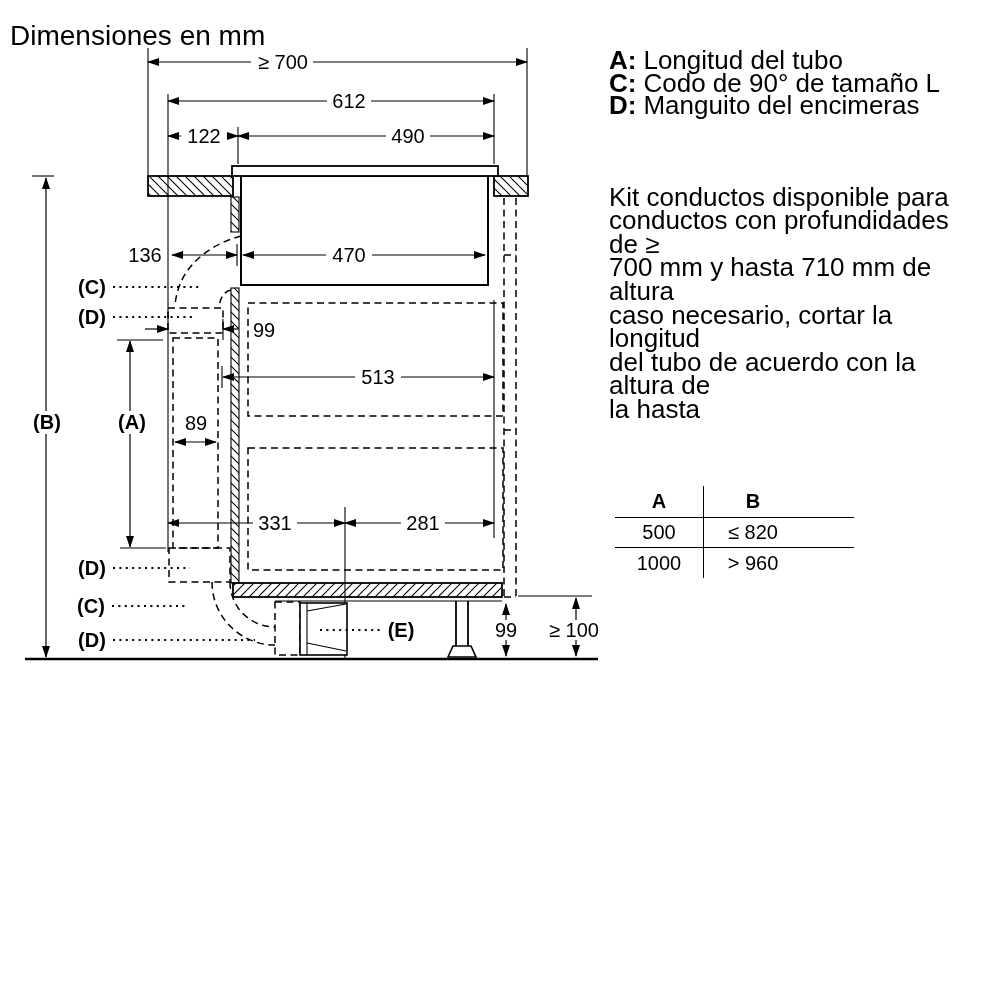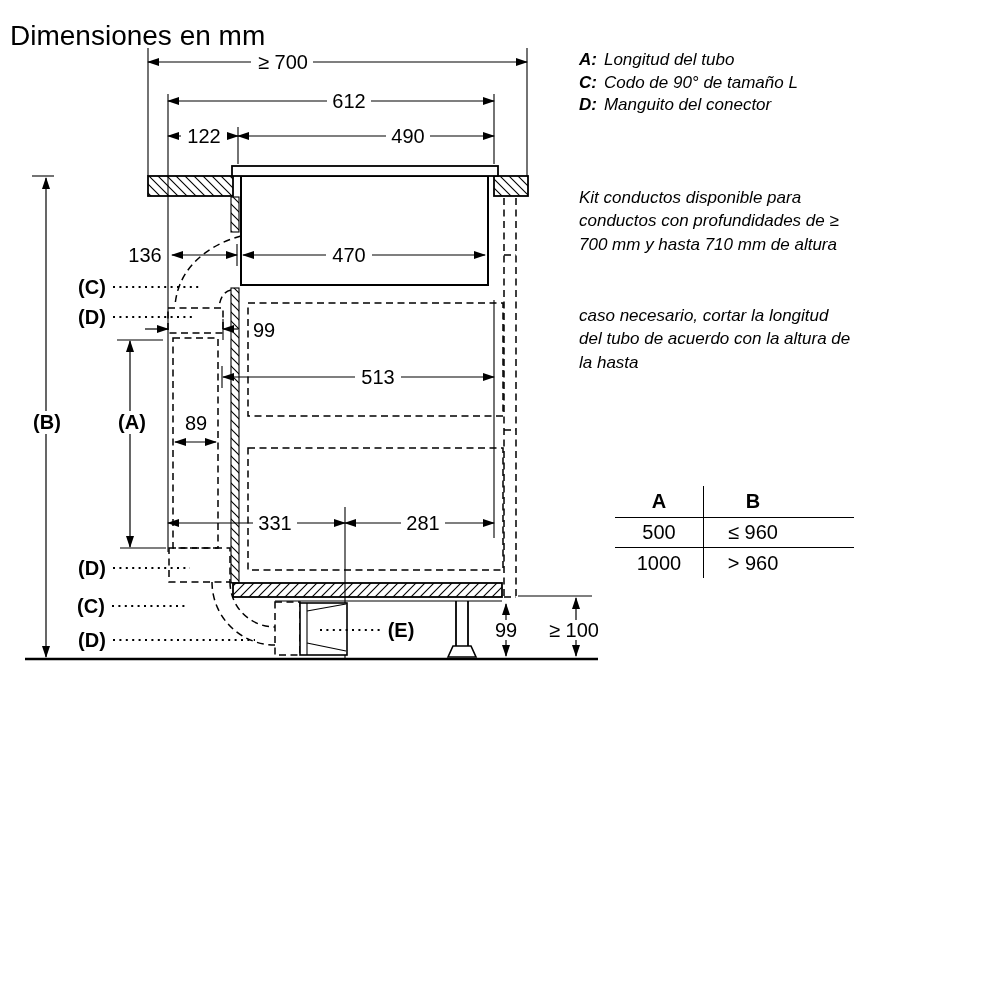--- a/index.html
+++ b/index.html
@@ -1,20 +1,20 @@
 <!DOCTYPE html>
 <html><head>
 <meta charset="utf-8">
 <style>
   html,body{margin:0;padding:0;background:#fff;width:1000px;height:1000px;
     font-family:"Liberation Sans", sans-serif; color:#000;}
   #stage{position:relative;width:1000px;height:1000px;overflow:hidden;background:#fff;}
   #drawing{position:absolute;left:0;top:0;}
   .page-title{position:absolute;left:10px;top:20px;font-size:28px;}
-  .right-col{position:absolute;left:579px;width:345px;font-size:17px;font-style:italic;}
+  .right-col{position:absolute;left:609px;width:345px;font-size:26px;}
   .legend{top:49px;line-height:22.6px;}
   .legend b{margin-right:7px;}
   .note1{top:186px;line-height:23.4px;}
   .note2{top:304px;line-height:23.4px;}
   .tbl{position:absolute;left:615px;top:486px;font-size:20px;}
   .trow{display:flex;}
   .trow .c1{width:88px;text-align:center;border-right:1.5px solid #000;}
   .trow .c2{width:150px;text-align:center;padding-right:52px;box-sizing:border-box;}
   .thead{height:31px;line-height:31px;border-bottom:1.2px solid #000;font-weight:bold;}
   .tr1{height:29px;line-height:29px;border-bottom:1.2px solid #000;justify-content:space-between;}
@@ -197,21 +197,21 @@
       <text class="marktxt" x="92" y="575">(D)</text>
       <text class="marktxt" x="91" y="613">(C)</text>
       <text class="marktxt" x="92" y="647">(D)</text>
       <text class="marktxt" x="401" y="637">(E)</text>
     </g>
   </svg>
 
   <div class="right-col legend">
     <div><b>A:</b><span>Longitud del tubo</span></div>
     <div><b>C:</b><span>Codo de 90° de tamaño L</span></div>
-    <div><b>D:</b><span>Manguito del conector</span></div>
+    <div><b>D:</b><span>Manguito del encimeras</span></div>
   </div>
 
   <div class="right-col note1">
     <div>Kit conductos disponible para</div>
     <div>conductos con profundidades de ≥</div>
     <div>700 mm y hasta 710 mm de altura</div>
   </div>
 
   <div class="right-col note2">
     <div>caso necesario, cortar la longitud</div>
@@ -219,21 +219,21 @@
     <div>la hasta</div>
   </div>
 
   <div class="tbl">
     <div class="trow thead">
       <div class="c1">A</div>
       <div class="c2">B</div>
     </div>
     <div class="trow tr1">
       <div class="c1">500</div>
-      <div class="c2">≤ 960</div>
+      <div class="c2">≤ 820</div>
     </div>
     <div class="trow tr2">
       <div class="c1">1000</div>
       <div class="c2">&gt; 960</div>
     </div>
   </div>
 
 </div>
 
 </body></html>

